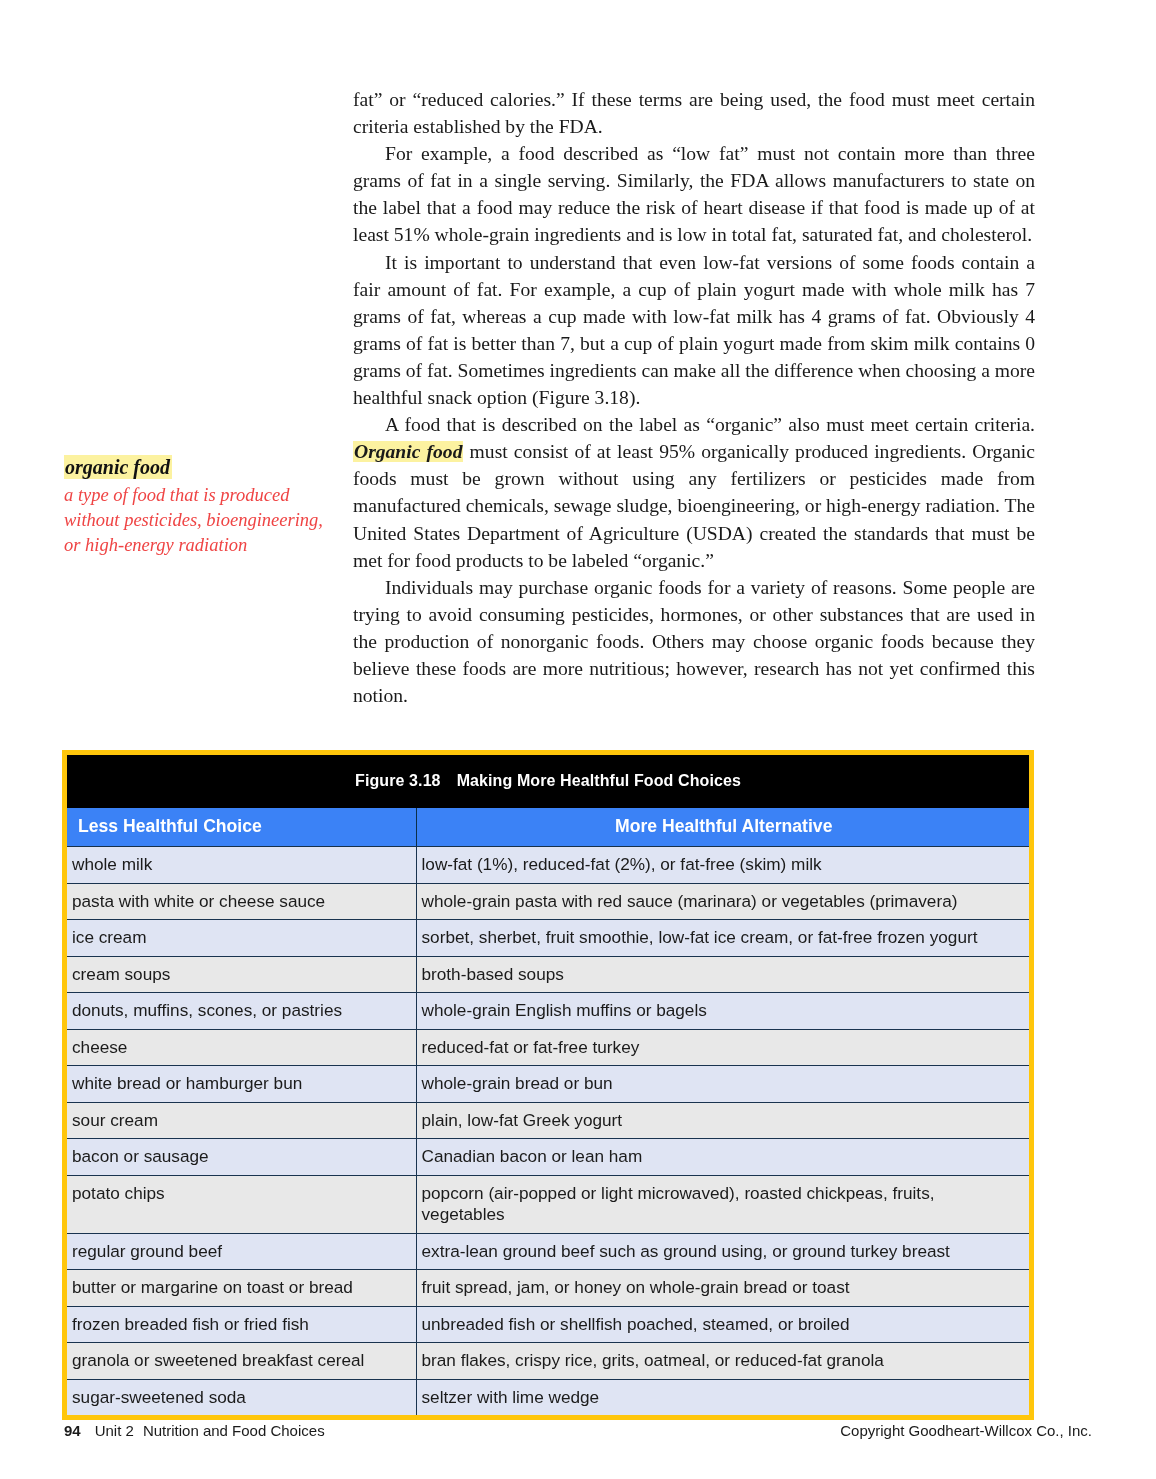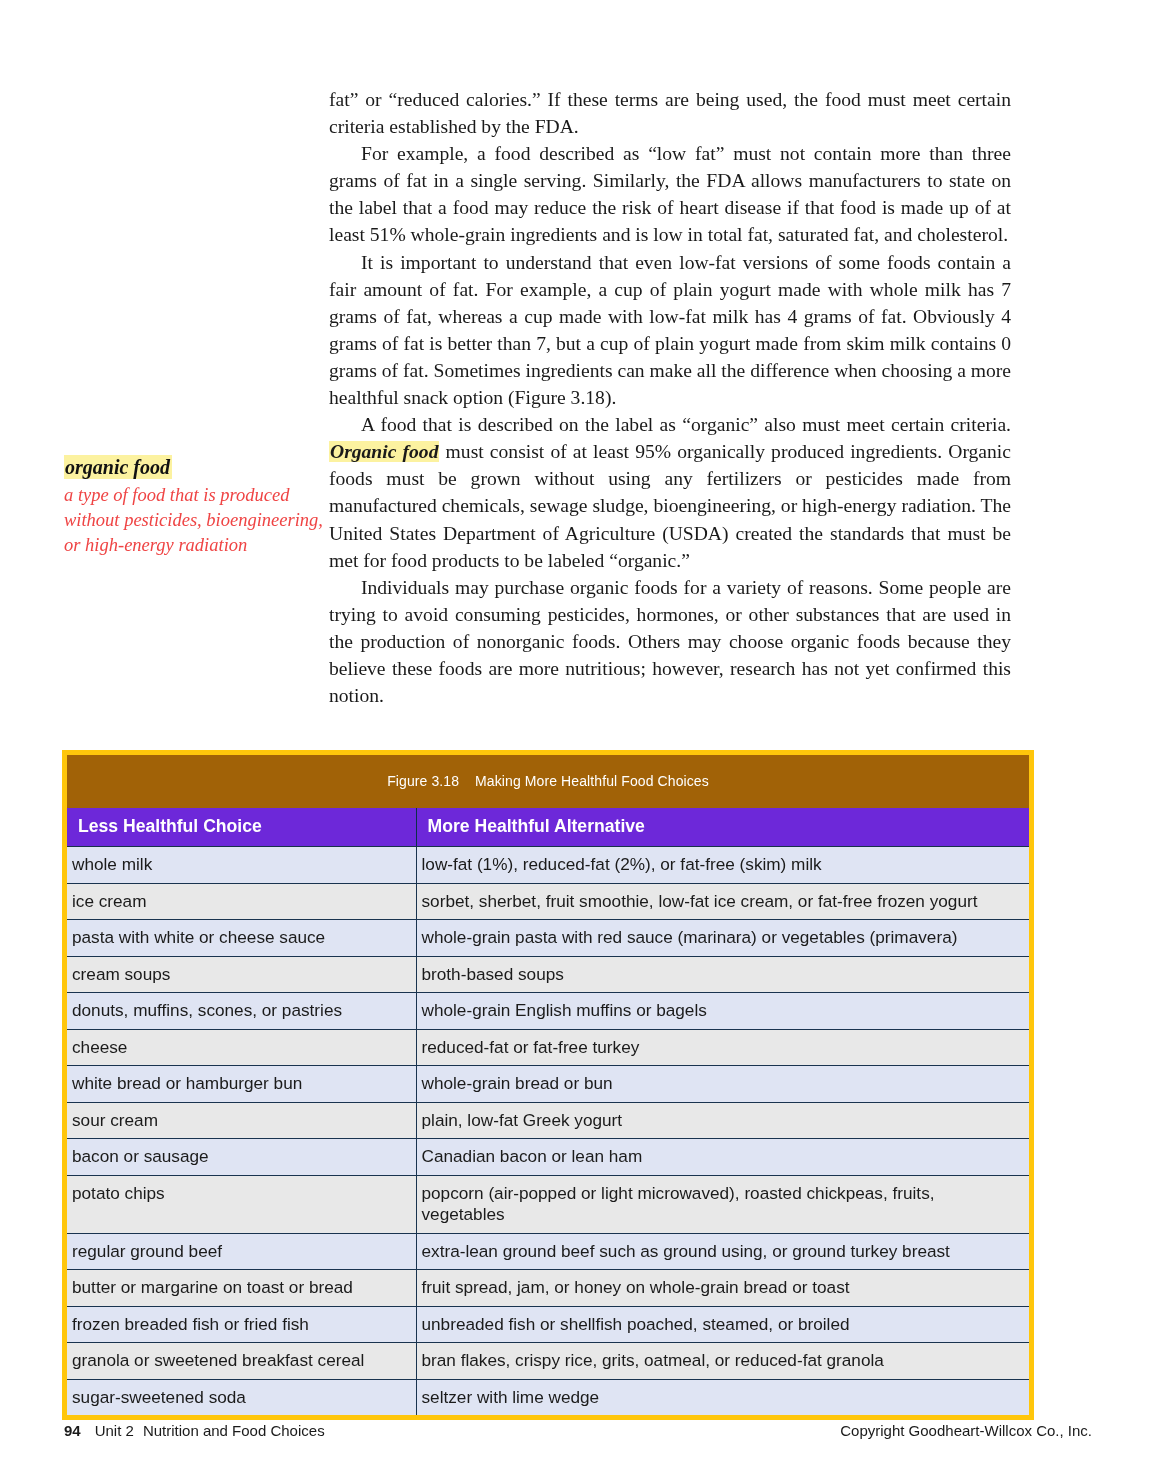--- a/index.html
+++ b/index.html
@@ -48,21 +48,21 @@
     font-family: "Liberation Serif", serif;
     font-style: italic;
     font-size: 18.5px;
     line-height: 25.2px;
     color: #ef4444;
   }
 
   
   .body-col {
     position: absolute;
-    left: 329px;
+    left: 353px;
     top: 86px;
     width: 682px;
   }
   .para {
     font-family: "Liberation Serif", serif;
     font-size: 19.6px;
     line-height: 27.1px;
     color: #1a1a1a;
     text-align: justify;
     margin: 0;
@@ -81,50 +81,50 @@
   .figure {
     position: absolute;
     left: 62px;
     top: 750px;
     width: 962px;
     border: 5px solid #ffc60b;
     background: #ffffff;
     box-sizing: content-box;
   }
   .fig-title {
-    background: #a16207;
+    background: #000000;
     color: #ffffff;
     font-family: "Liberation Sans", sans-serif;
-    font-weight: normal;
-    font-size: 14px;
+    font-weight: bold;
+    font-size: 16px;
     line-height: 26px;
     text-align: center;
     padding: 13px 10px 14px 10px;
     letter-spacing: 0.1px;
   }
   .fig-title .figno { margin-right: 16px; }
 
   table.fig-table {
     width: 100%;
     border-collapse: collapse;
     font-family: "Liberation Sans", sans-serif;
     font-size: 17.2px;
     table-layout: fixed;
   }
   table.fig-table th {
-    background: #6d28d9;
+    background: #3b82f6;
     color: #ffffff;
     font-weight: bold;
     text-align: left;
     font-size: 17.6px;
     padding: 8px 9px 9px 11px;
     border-right: 1px solid #0b2f4a;
     border-bottom: 1px solid #17314a;
   }
-  table.fig-table th:last-child { border-right: none; }
+  table.fig-table th:last-child { border-right: none; text-align: center; }
   table.fig-table td {
     padding: 7px 9px 7px 5px;
     border-right: 1px solid #19334f;
     border-bottom: 1px solid #19334f;
     vertical-align: top;
     color: #1b1b1b;
     line-height: 21.5px;
   }
   table.fig-table td:last-child { border-right: none; }
   table.fig-table tr:last-child td { border-bottom: none; }
@@ -184,26 +184,26 @@
           <th>Less Healthful Choice</th>
           <th>More Healthful Alternative</th>
         </tr>
       </thead>
       <tbody>
         <tr>
             <td>whole milk</td>
             <td>low-fat (1%), reduced-fat (2%), or fat-free (skim) milk</td>
           </tr>
         <tr>
+            <td>pasta with white or cheese sauce</td>
+            <td>whole-grain pasta with red sauce (marinara) or vegetables (primavera)</td>
+          </tr>
+        <tr>
             <td>ice cream</td>
             <td>sorbet, sherbet, fruit smoothie, low-fat ice cream, or fat-free frozen yogurt</td>
-          </tr>
-        <tr>
-            <td>pasta with white or cheese sauce</td>
-            <td>whole-grain pasta with red sauce (marinara) or vegetables (primavera)</td>
           </tr>
         <tr>
             <td>cream soups</td>
             <td>broth-based soups</td>
           </tr>
         <tr>
             <td>donuts, muffins, scones, or pastries</td>
             <td>whole-grain English muffins or bagels</td>
           </tr>
         <tr>

